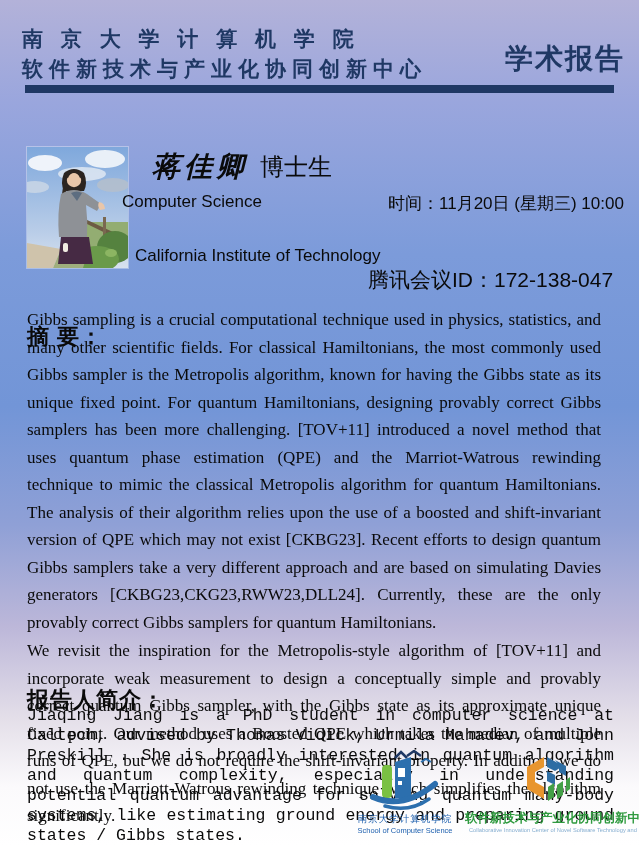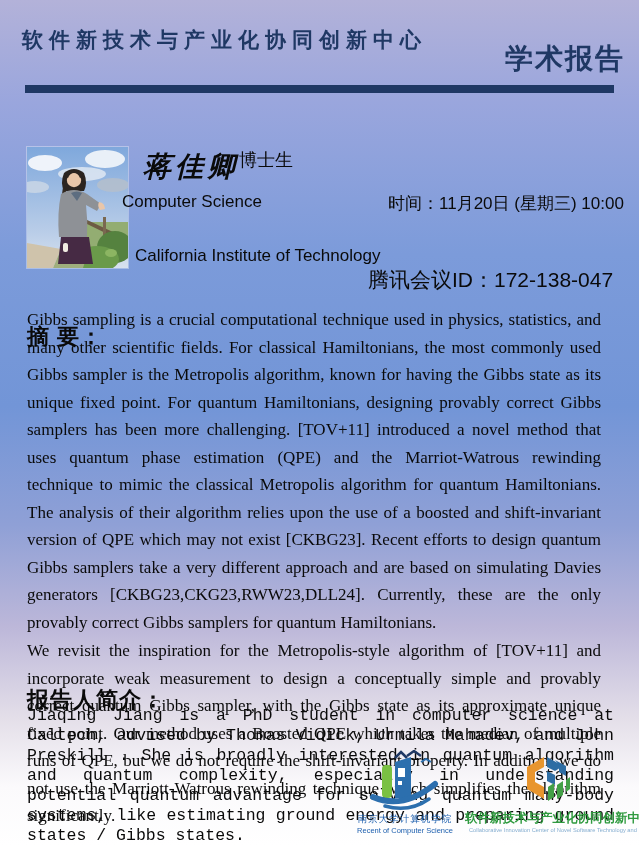--- a/index.html
+++ b/index.html
@@ -31,26 +31,26 @@
   
   .title{
     position:absolute; left:0; right:0; top:106px; text-align:center;
     font-size:22px; color:#0b0b0b; letter-spacing:0.2px;
   }
   
   .photo{
     position:absolute; left:27px; top:147px; width:101px; height:121px;
     box-shadow:0 0 0 1px rgba(255,255,255,.35);
   }
-  .speaker-name{ position:absolute; left:143px; top:148px; display:flex; align-items:flex-start; }
+  .speaker-name{ position:absolute; left:152px; top:148px; display:flex; align-items:center; gap:12px;}
   .speaker-name .nm{
     font-family:"DejaVu Serif", serif; font-style:italic; font-weight:600;
     font-size:28px; color:#0a0a0a; letter-spacing:4px;
   }
-  .speaker-name .deg{ font-size:18px; color:#0a0a0a; font-style:normal;}
+  .speaker-name .deg{ font-size:24px; color:#0a0a0a; font-style:normal;}
   .dept{ position:absolute; left:122px; top:192px; font-size:17px; color:#0a0a0a;}
   .affil{ position:absolute; left:135px; top:246px; font-size:17px; color:#0a0a0a;}
   .time{ position:absolute; left:388px; top:192px; font-size:17px; color:#0a0a0a; white-space:nowrap;}
   .meeting{ position:absolute; left:368px; top:246px; font-size:21px; color:#0a0a0a; white-space:nowrap;margin-top:20px;}
   
   .h-cn{ font-size:22px; font-weight:bold; color:#0a0a0a; letter-spacing:1px;margin-top:43px;}
   .abstract-h{ position:absolute; left:27px; top:279px;}
   .abstract{
     position:absolute; left:27px; right:38px; top:306px;
     font-family:"Liberation Serif", serif; font-size:17px; line-height:27.5px;
@@ -71,20 +71,21 @@
   .logo-right{ position:absolute; left:465px; top:754px; width:160px; text-align:center;}
   .logo-right .cn{ font-size:12.5px; font-weight:bold; color:#2f9a3f; margin-top:2px; white-space:nowrap;}
   .logo-right .en{ font-size:6px; color:#86aed0; transform:scale(.95); white-space:nowrap;}
 </style>
 </head>
 <body>
 
 <div class="poster">
 
   <div class="org">
+    <div class="l1">南 京 大 学 计 算 机 学 院</div>
     <div class="l2">软件新技术与产业化协同创新中心</div>
   </div>
   <div class="badge">学术报告</div>
   <div class="rule"></div>
 
 
   <div class="photo">
     <svg width="101" height="121" viewBox="0 0 101 121">
       <defs>
         <linearGradient id="sky" x1="0" y1="0" x2="0" y2="1">
@@ -143,21 +144,21 @@
       <path d="M56 12 l5 -3 5 3" fill="none" stroke="#2c6fae" stroke-width="2"></path>
       <path d="M30 8 l6 -6 6 6" fill="none" stroke="#1f3864" stroke-width="2.5"></path>
       <rect x="17" y="15" width="10" height="33" rx="4" fill="#7ac143"></rect>
       <polygon points="30,12 46,7 46,48 30,48" fill="#2c6fae"></polygon>
       <rect x="33" y="18" width="7" height="9" fill="#ffffff"></rect>
       <rect x="33" y="31" width="4" height="4" fill="#ffffff"></rect>
       <path d="M8 47 Q 38 60 70 34" fill="none" stroke="#2c6fae" stroke-width="6" stroke-linecap="round"></path>
       <path d="M20 56 Q 44 63 64 49" fill="none" stroke="#2c6fae" stroke-width="3.5" stroke-linecap="round"></path>
     </svg>
     <div class="cn">南京大学计算机学院</div>
-    <div class="en">Recent of Computer Science</div>
+    <div class="en">School of Computer Science</div>
   </div>
 
   <div class="logo-right">
     <svg width="54" height="54" viewBox="0 0 54 54" style="display:block;margin:0 auto;">
       <polygon points="26,3 9,13 9,35 26,45 26,33 17,28 17,18 26,13" fill="#e8952e"></polygon>
       <polygon points="29,3 45,12 37,17 29,13" fill="#2e6da4"></polygon>
       <polygon points="37,6 48,12 48,22 41,18 41,11" fill="#2e6da4"></polygon>
       <polygon points="29,17 37,21 37,31 29,27" fill="#2e6da4"></polygon>
       <polygon points="30,33 36,29 36,43 30,47" fill="#43a047"></polygon>
       <polygon points="39,31 45,27 45,41 39,45" fill="#43a047"></polygon>

